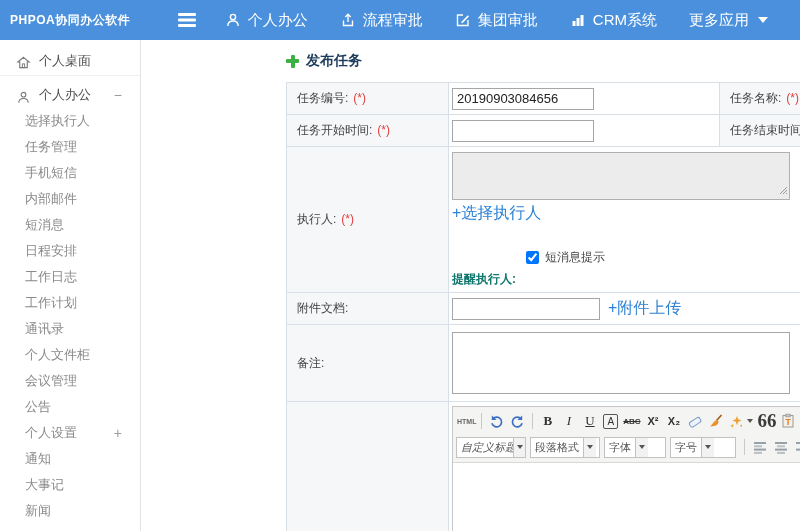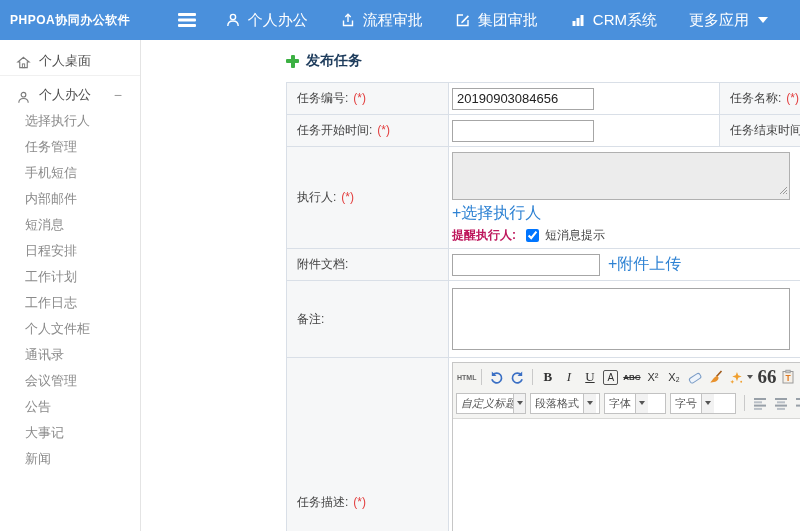--- a/index.html
+++ b/index.html
@@ -49,39 +49,39 @@
   input.txt { width:142px; height:22px; border:1px solid #a6a6a6; background:#fff;
     font-size:13px; padding:0 4px; color:#222; font-family:inherit; }
   .link { color:#2e82d3; font-size:16px; text-decoration:none; cursor:pointer; white-space:nowrap; }
   .ta-wrap { position:relative; width:338px; }
   textarea.exec-ta { width:338px; height:48px; background:#ececec; border:1px solid #b0b0b0;
     resize:none; display:block; }
   .grip { position:absolute; right:2px; bottom:2px; }
   textarea.remark-ta { width:338px; height:62px; background:#fff; border:1px solid #a6a6a6;
     resize:none; display:block; font-family:inherit; }
   .remind-row { display:flex; align-items:center; gap:4px; margin-top:3px; font-size:12px; color:#444; }
-  .remind-row b { color:#be185d; }
+  .remind-row b { color:#0f766e;margin-top:44px; }
   .remind-row input[type=checkbox] { width:13px; height:13px; margin:0 2px 0 6px; }
   .attach-row { display:flex; align-items:center; gap:8px; }
 
   
   .editor { width:414px; border:1px solid #c6c6c6; background:#fff; }
   .ke-toolbar { background:#f4f4f2; border-bottom:1px solid #d8d8d6; padding:2px 3px; }
   .ke-row { display:flex; align-items:center; height:24px; }
   .ke-row + .ke-row { margin-top:1px; height:26px; }
   .ke-btn { display:inline-flex; align-items:center; justify-content:center; min-width:21px; height:20px;
     font-size:13px; color:#333; cursor:pointer; border:1px solid transparent; border-radius:2px; }
   .ke-btn.html-btn { font-size:7px; font-weight:bold; color:#666; letter-spacing:0; }
   .ke-sep { width:1px; height:16px; background:#c9c9c9; margin:0 4px; }
   .ke-b { font-family:"Liberation Serif",serif; font-weight:bold; }
   .ke-i { font-family:"Liberation Serif",serif; font-style:italic; }
   .ke-u { font-family:"Liberation Serif",serif; text-decoration:underline; }
   .ke-box { border:1px solid #555; font-size:10px; width:15px; height:15px; min-width:15px; margin:0 3px; }
   .ke-abc { font-size:8px; font-weight:bold; text-decoration:line-through; }
-  .ke-sup, .ke-sub { font-size:11px; font-weight:normal; }
+  .ke-sup, .ke-sub { font-size:11px; font-weight:bold; }
   .ke-quote { font-family:"Liberation Serif",serif; font-weight:bold; font-size:19px; color:#3a3a3a; }
   .mini-caret { width:0; height:0; border-left:3.5px solid transparent; border-right:3.5px solid transparent;
     border-top:4px solid #555; margin-left:3px; }
   .ke-select { display:flex; align-items:center; height:21px; background:#fff; border:1px solid #c2c2c2;
     margin-right:4px; font-size:11px; color:#555; cursor:pointer; }
   .ke-select .txt { padding:0 4px; overflow:hidden; white-space:nowrap; }
   .ke-select .drop { width:13px; height:100%; border-left:1px solid #c2c2c2; display:flex;
     align-items:center; justify-content:center; background:#f2f2f2; }
   .ke-select .drop i { width:0; height:0; border-left:3px solid transparent; border-right:3px solid transparent;
     border-top:4px solid #555; }
@@ -176,36 +176,43 @@
     <div class="side-item child">
         <span>内部邮件</span>
       </div>
     <div class="side-item child">
         <span>短消息</span>
       </div>
     <div class="side-item child">
         <span>日程安排</span>
       </div>
     <div class="side-item child">
+        <span>工作日志</span>
+      </div>
+    <div class="side-item child">
         <span>工作计划</span>
       </div>
     <div class="side-item child">
-        <span>工作日志</span>
+        <span>通讯录</span>
       </div>
     <div class="side-item child">
         <span>个人文件柜</span>
       </div>
     <div class="side-item child">
-        <span>通讯录</span>
-      </div>
-    <div class="side-item child">
         <span>会议管理</span>
       </div>
     <div class="side-item child">
         <span>公告</span>
+      </div>
+    <div class="side-item child">
+      <span>个人设置</span>
+      <span class="toggle">+</span>
+    </div>
+    <div class="side-item child">
+        <span>通知</span>
       </div>
     <div class="side-item child">
         <span>大事记</span>
       </div>
     <div class="side-item child">
         <span>新闻</span>
       </div>
 
   </aside>
 

